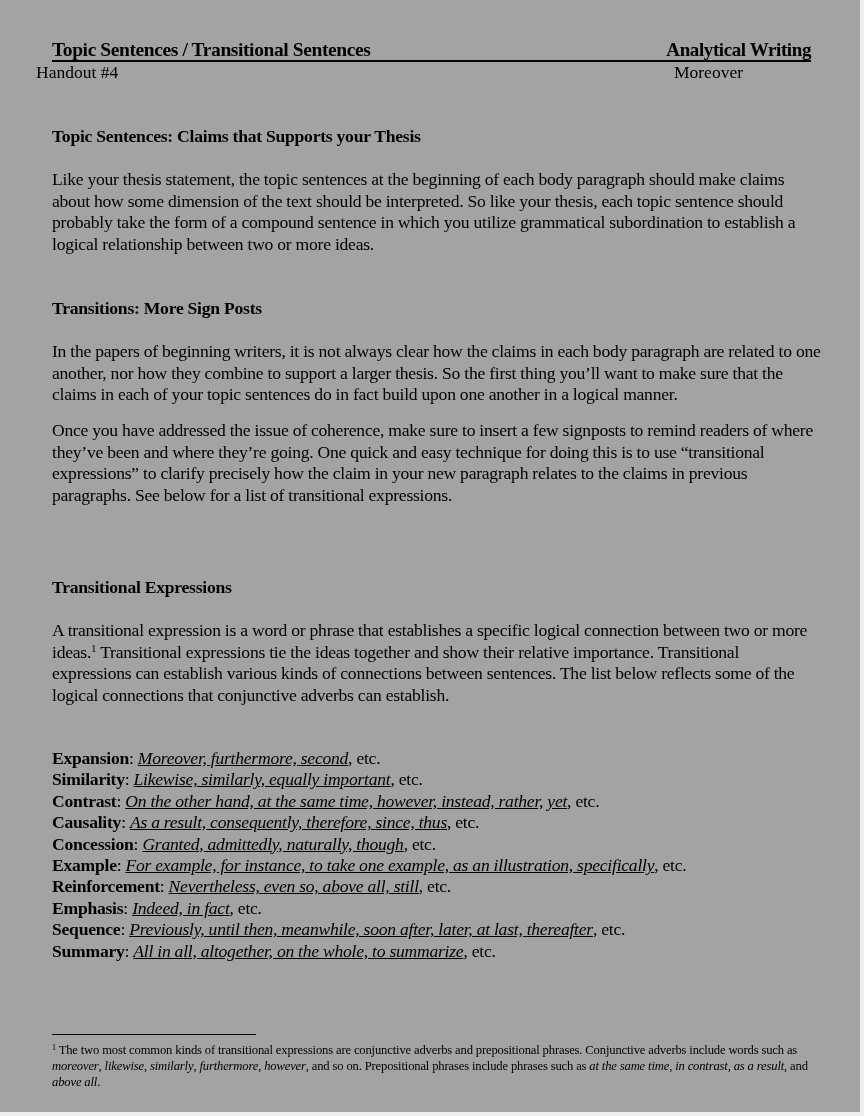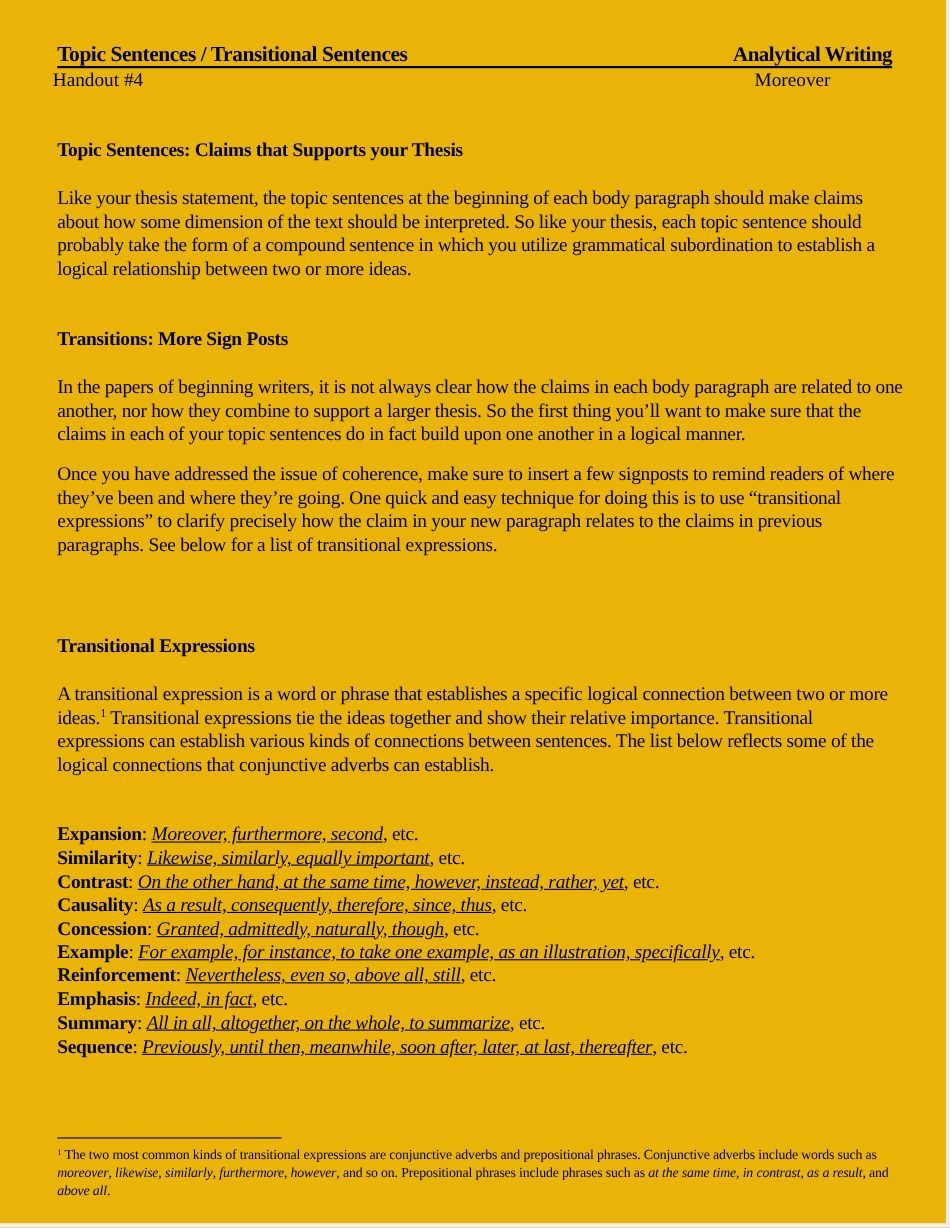--- a/index.html
+++ b/index.html
@@ -7,21 +7,21 @@
       width: 864px;
       height: 1116px;
       background: #efefef;
       overflow: hidden;
     }
     .page {
       position: absolute;
       left: 0; top: 0;
       width: 860px;
       height: 1112px;
-      background: #eab308;
+      background: #a3a3a3;
       color: #000;
       font-family: "Liberation Serif", "DejaVu Serif", serif;
     }
     .hdr-row1 {
       position: absolute;
       left: 52px;
       top: 38px;
       width: 759px;
       height: 22px;
       border-bottom: 2px solid #000;
@@ -35,21 +35,21 @@
     }
     .hdr-course {
       position: absolute;
       right: 0; top: 1px;
       font-weight: bold;
       font-size: 19px;
       letter-spacing: -0.4px;
     }
     .hdr-row2 {
       position: absolute;
-      left: 48px;
+      left: 36px;
       top: 62px;
       width: 759px;
       height: 22px;
       font-size: 17.5px;
       text-decoration: underline;
     }
     .hdr-handout { position: absolute; left: 0; top: 0; }
     .hdr-subject { position: absolute; right: 52px; top: 0; }
 
     .content {
@@ -128,20 +128,20 @@
 
   <div class="content list">
     <div class="list-item"><span class="term">Expansion</span><span>: </span><span class="examples">Moreover, furthermore, second</span><span>, etc.</span></div>
     <div class="list-item"><span class="term">Similarity</span><span>: </span><span class="examples">Likewise, similarly, equally important</span><span>, etc.</span></div>
     <div class="list-item"><span class="term">Contrast</span><span>: </span><span class="examples">On the other hand, at the same time, however, instead, rather, yet</span><span>, etc.</span></div>
     <div class="list-item"><span class="term">Causality</span><span>: </span><span class="examples">As a result, consequently, therefore, since, thus</span><span>, etc.</span></div>
     <div class="list-item"><span class="term">Concession</span><span>: </span><span class="examples">Granted, admittedly, naturally, though</span><span>, etc.</span></div>
     <div class="list-item"><span class="term">Example</span><span>: </span><span class="examples">For example, for instance, to take one example, as an illustration, specifically</span><span>, etc.</span></div>
     <div class="list-item"><span class="term">Reinforcement</span><span>: </span><span class="examples">Nevertheless, even so, above all, still</span><span>, etc.</span></div>
     <div class="list-item"><span class="term">Emphasis</span><span>: </span><span class="examples">Indeed, in fact</span><span>, etc.</span></div>
+    <div class="list-item"><span class="term">Sequence</span><span>: </span><span class="examples">Previously, until then, meanwhile, soon after, later, at last, thereafter</span><span>, etc.</span></div>
     <div class="list-item"><span class="term">Summary</span><span>: </span><span class="examples">All in all, altogether, on the whole, to summarize</span><span>, etc.</span></div>
-    <div class="list-item"><span class="term">Sequence</span><span>: </span><span class="examples">Previously, until then, meanwhile, soon after, later, at last, thereafter</span><span>, etc.</span></div>
   </div>
 
   <div class="fn-rule"></div>
   <p class="footnote"><sup>1</sup><span> The two most common kinds of transitional expressions are conjunctive adverbs and prepositional phrases.  Conjunctive adverbs include words such as </span><em>moreover</em><span>, </span><em>likewise</em><span>, </span><em>similarly</em><span>, </span><em>furthermore</em><span>, </span><em>however</em><span>, and so on.  Prepositional phrases include phrases such as </span><em>at the same time</em><span>, </span><em>in contrast</em><span>, </span><em>as a result</em><span>, and </span><em>above all</em><span>.</span></p>
 
 </div>
 
 </body></html>

